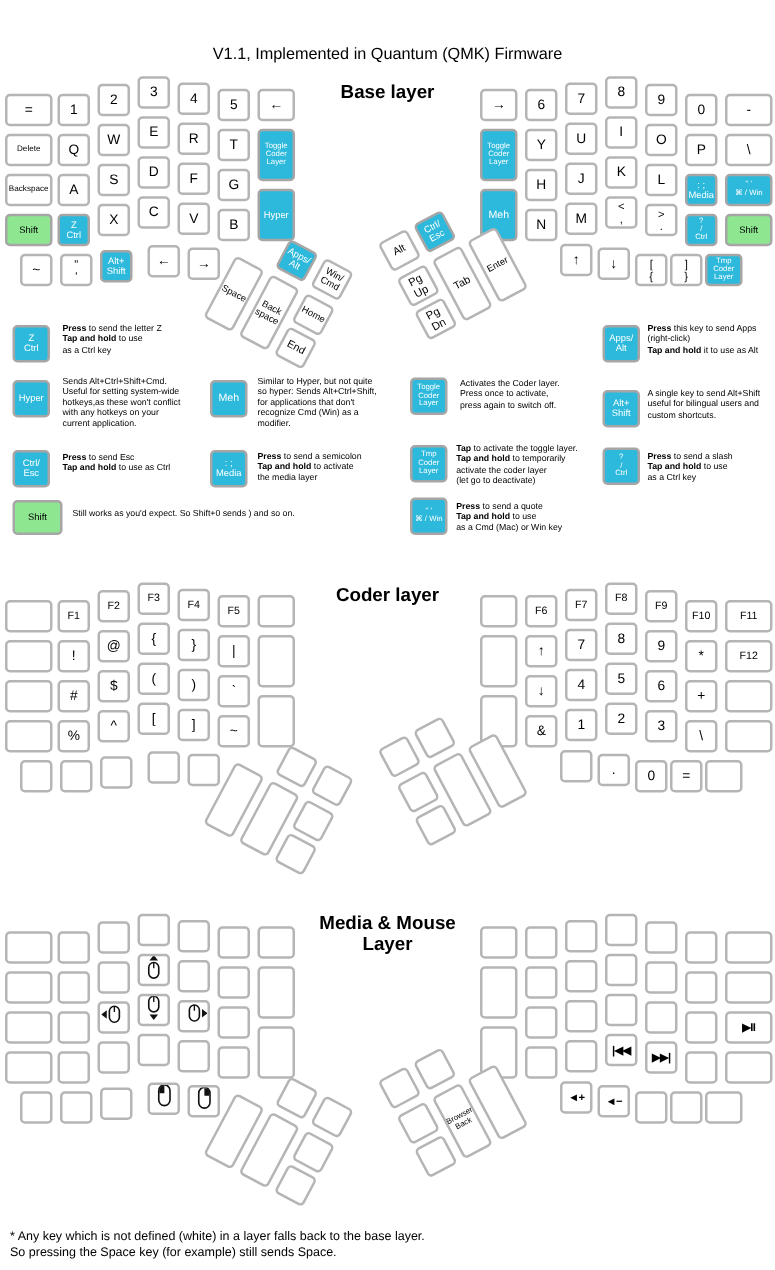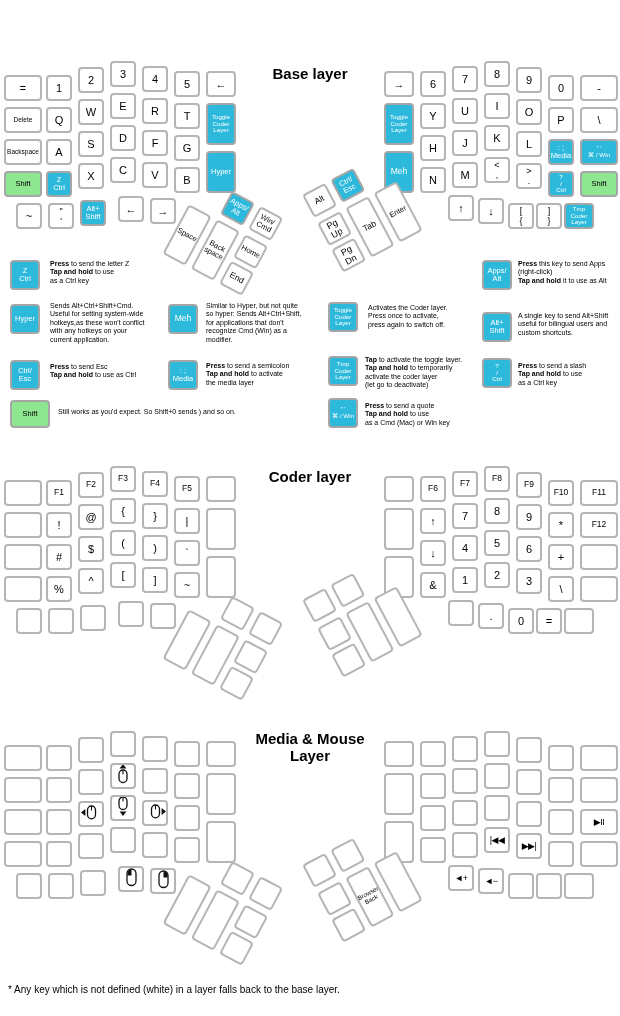--- a/index.html
+++ b/index.html
@@ -12,30 +12,31 @@
                font-size:15px;line-height:1.12;white-space:pre-line}
   .key{position:absolute;background:#fff;border:2px solid #b5b5b5;border-radius:4px;
        display:flex;flex-direction:column;align-items:center;justify-content:center;
        line-height:1.12;text-align:center;padding:1px;overflow:hidden}
   .key span{display:block;white-space:nowrap}
   .k-cyan{background:#2cb9dc;border-color:#a6a6a6;color:#fff}
   .k-green{background:#8ee690;border-color:#a6a6a6;color:#000}
   .thumb{position:absolute;width:94px;height:92px;transform-origin:0 0}
   .tl{transform:rotate(28deg)}
   .tr{transform:rotate(-28deg)}
-  .mtxt{font-weight:normal;font-size:9px;letter-spacing:-0.5px;white-space:nowrap}
+  .mtxt{font-weight:bold;font-size:9px;letter-spacing:-0.5px;white-space:nowrap}
   .legend-layer{position:absolute;inset:0}
   .legend-text{position:absolute;font-size:7px;line-height:1.2;white-space:pre-line}
   .legend-text .b{font-weight:bold}
   .footnote{position:absolute;left:8px;top:983px;font-size:10px;line-height:1.3}
 </style>
 </head>
 <body>
 
 <div class="page">
+  <div class="subtitle">V1.1, Implemented in Quantum (QMK) Firmware</div>
   <div style="position:absolute;inset:0">
       <div class="layer-title" style="top: 66px;">Base layer</div>
       <div class="key" style="left: 4px; top: 75px; width: 38px; height: 26px; font-size: 11px;">
         <span>=</span>
       </div>
       <div class="key" style="left: 46px; top: 75px; width: 26px; height: 26px; font-size: 11px;">
         <span>1</span>
       </div>
       <div class="key" style="left: 78px; top: 67px; width: 26px; height: 26px; font-size: 11px;">
         <span>2</span>
@@ -670,14 +671,15 @@
         <span>?</span>
         <span>/</span>
         <span>Ctrl</span>
       </div>
       <div class="legend-text" style="left: 518px; top: 362px; width: 100px;"><span class="b">Press</span><span> to send a slash
 </span><span class="b">Tap and hold</span><span> to use
 as a Ctrl key</span></div>
     </div>
   <div class="footnote">
     <div>* Any key which is not defined (white) in a layer falls back to the base layer.</div>
+    <div>So pressing the Space key (for example) still sends Space.</div>
   </div>
 </div>
 
 </body></html>

